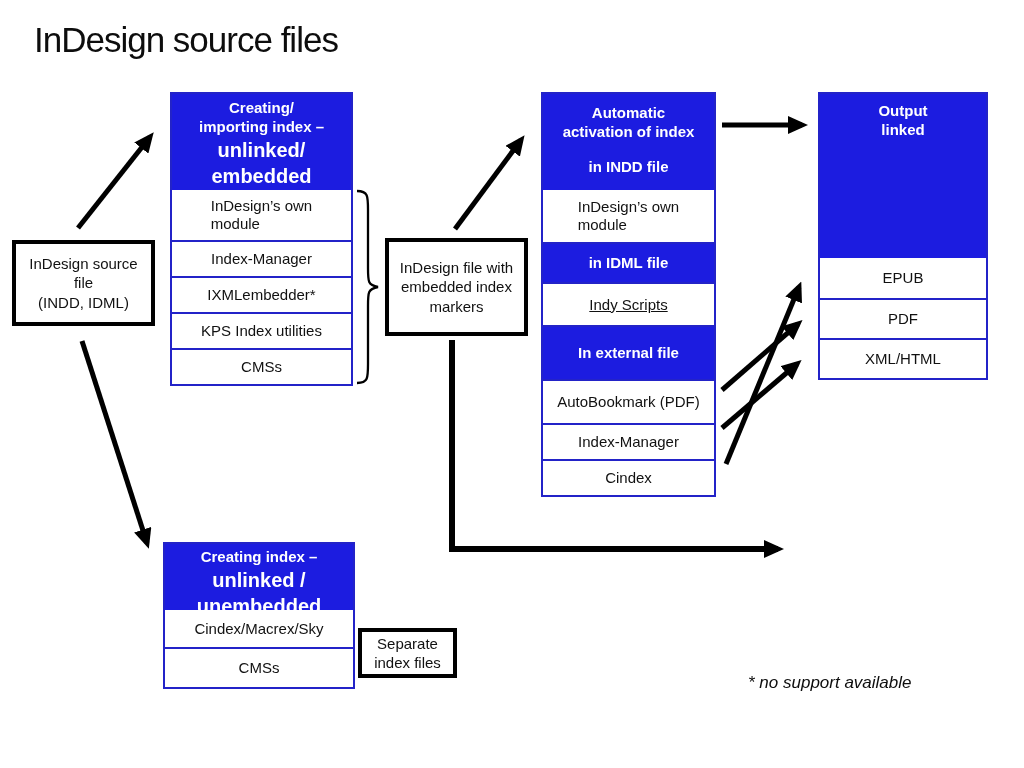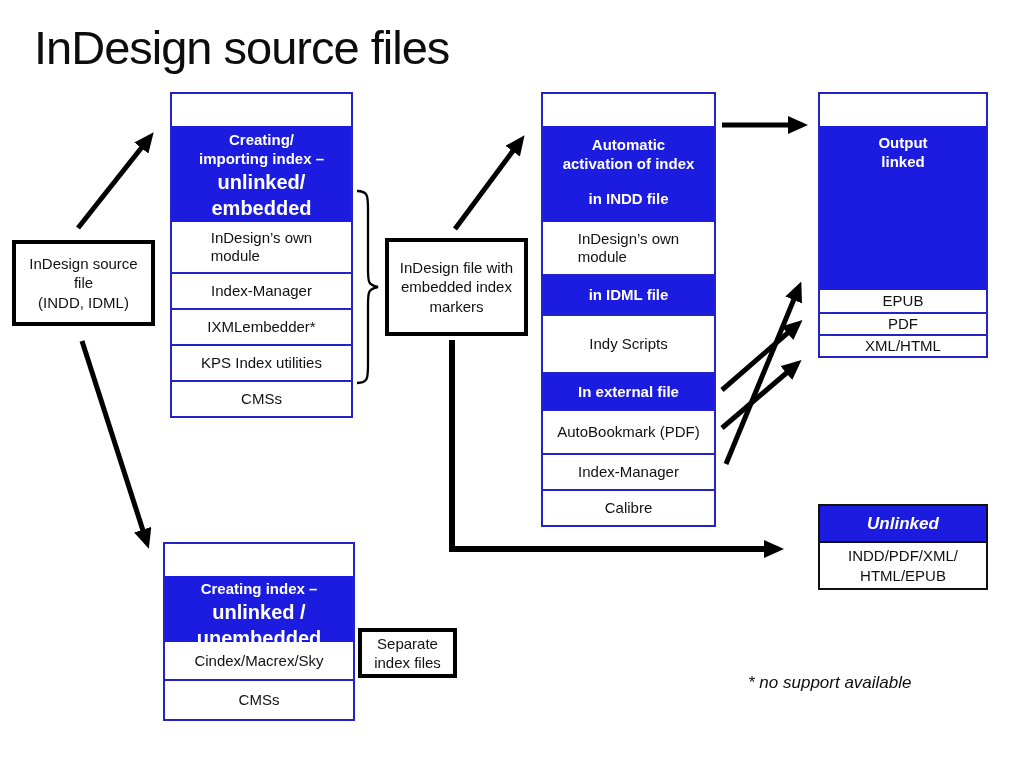--- a/index.html
+++ b/index.html
@@ -4,36 +4,36 @@
 <style>
   * { margin: 0; padding: 0; box-sizing: border-box; }
   html, body { background: #fff; }
   body { font-family: "Liberation Sans", sans-serif; }
   .canvas {
     position: relative; width: 1024px; height: 768px;
     background: #fff; overflow: hidden;
   }
   .title {
     position: absolute; left: 34px; top: 20px;
-    font-size: 47px; letter-spacing: -1px; color: #0d0d0d;
+    font-size: 35px; letter-spacing: -1px; color: #0d0d0d;
   }
   .preline { white-space: pre-line; }
 
   
   .blackbox {
     position: absolute; background: #fff; border: 4px solid #000;
     display: flex; align-items: center; justify-content: center;
     text-align: center; font-size: 15px; line-height: 1.3; color: #111;
   }
 
   
   .stack { position: absolute; border: 2px solid #2323c8; background: #fff; }
   .stack .bluehead {
     background: #1c1ce0; color: #fff; text-align: center;
-    display: flex; flex-direction: column; align-items: center; margin-top: 32px;
+    display: flex; flex-direction: column; align-items: center;
   }
   .hd-sm { font-size: 15px; font-weight: bold; line-height: 1.25; }
   .hd-lg { font-size: 20px; font-weight: bold; line-height: 1.3; }
   .row {
     display: flex; align-items: center; justify-content: center;
     font-size: 15px; line-height: 1.2;
     border-top: 2px solid #2323c8; background: #fff; color: #111;
   }
   .row.bluerow { background: #1c1ce0; color: #fff; font-weight: bold; }
 
@@ -44,21 +44,21 @@
   .ci .row.tall { height: 50px; }
 
   
   .auto { left: 541px; top: 92px; width: 175px; }
   .auto .bluehead { height: 96px; padding-top: 10px; }
 
   
   .out { left: 818px; top: 92px; width: 170px; }
   .out .bluehead { height: 164px; padding-top: 8px; justify-content: flex-start; }
   .out .bluehead .hd-sm:last-child { padding-bottom: 4px; }
-  .out .row { height: 22px; }
+  .out .row { height: 40px; }
 
   
   .unl { position: absolute; left: 818px; top: 504px; width: 170px; border: 2px solid #111; background: #fff; }
   .unl-head {
     height: 37px; background: #1c1ce0; color: #fff; border-bottom: 2px solid #111;
     display: flex; align-items: center; justify-content: center;
     font-size: 17px; font-weight: bold; font-style: italic;
   }
   .unl-body {
     min-height: 44px; display: flex; align-items: center; justify-content: center;
@@ -152,60 +152,53 @@
 activation of index</div>
       <div class="hd-sm" style="margin-top:16px;">in INDD file</div>
     </div>
     <div class="row" style="height:52px; border-top:none;">
       <span class="preline">InDesign’s own
 module</span>
     </div>
     <div class="row bluerow" style="height:40px;">
       <span>in IDML file</span>
     </div>
-    <div class="row" style="height:58px;">
+    <div class="row" style="height:43px;text-decoration:underline;">
       <span>Indy Scripts</span>
     </div>
-    <div class="row bluerow" style="height:37px;">
+    <div class="row bluerow" style="height:54px;">
       <span>In external file</span>
     </div>
     <div class="row" style="height:44px;">
       <span>AutoBookmark (PDF)</span>
     </div>
     <div class="row" style="height:36px;">
       <span>Index-Manager</span>
     </div>
     <div class="row" style="height:36px;">
-      <span>Calibre</span>
+      <span>Cindex</span>
     </div>
   </div>
 
   <div class="stack out">
     <div class="bluehead">
       <div class="hd-sm">Output</div>
       <div class="hd-sm">linked</div>
     </div>
     <div class="row" style="border-top:none;">
       <span>EPUB</span>
     </div>
     <div class="row">
       <span>PDF</span>
     </div>
     <div class="row">
       <span>XML/HTML</span>
     </div>
   </div>
 
-  <div class="unl">
-    <div class="unl-head">Unlinked</div>
-    <div class="unl-body">
-      <span class="preline">INDD/PDF/XML/
-HTML/EPUB</span>
-    </div>
-  </div>
 
   <div class="stack cu">
     <div class="bluehead">
       <div class="hd-sm">Creating index –</div>
       <div class="hd-lg preline">unlinked /
 unembedded</div>
     </div>
     <div class="row" style="border-top:none;">
       <span>Cindex/Macrex/Sky</span>
     </div>

